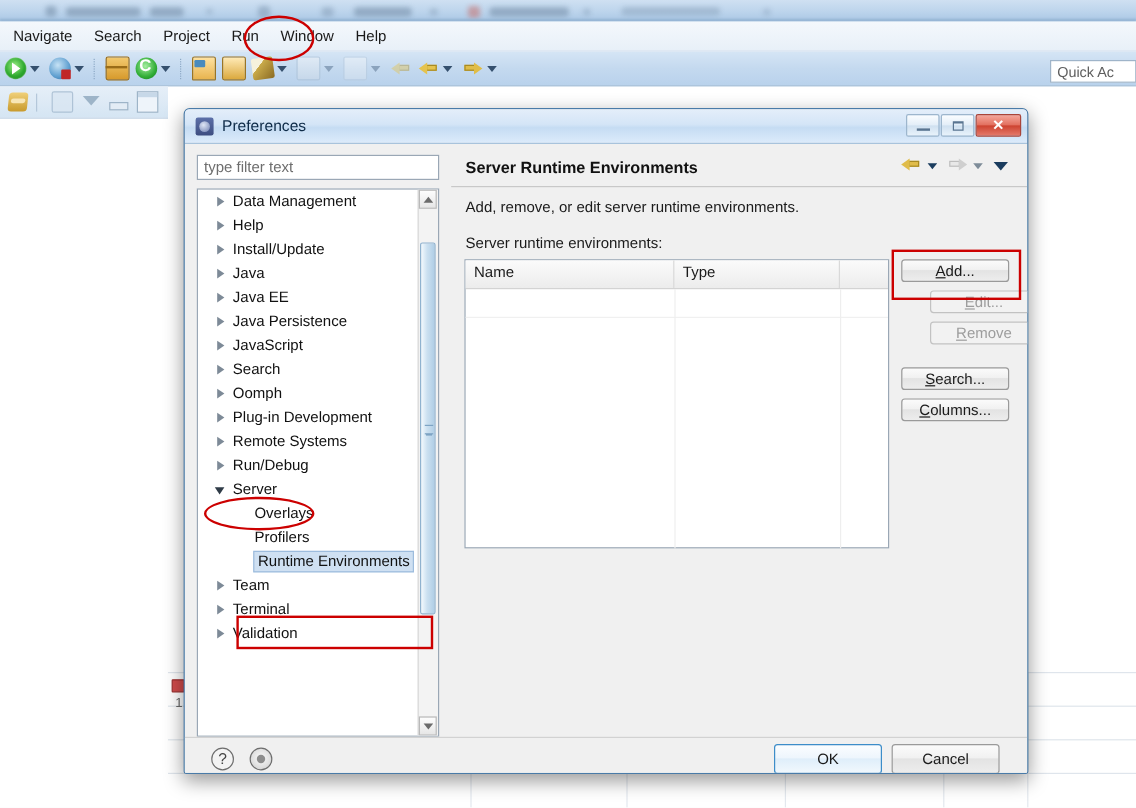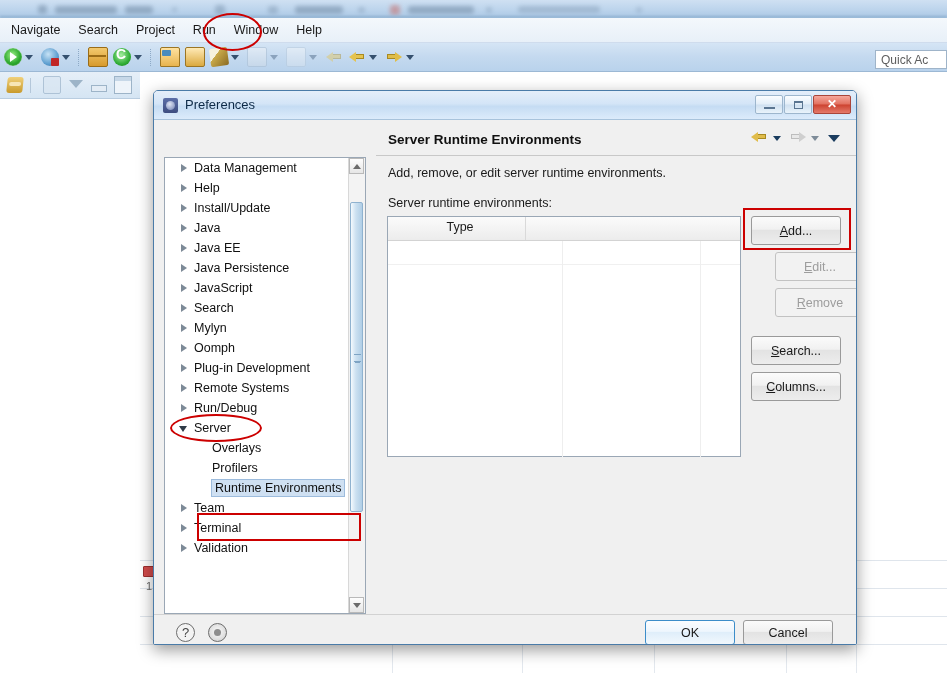--- a/index.html
+++ b/index.html
@@ -378,31 +378,31 @@
     border-bottom:1px solid #d3d3d3;
   }
   .th {
     font-size:12.5px; color:#1a1a1a;
     padding:3px 0 0 7px;
     border-right:1px solid #d9d9d9;
     box-sizing:border-box;
     height:23px;
   }
   .th.c1 { width:174px; }
-  .th.c2 { width:138px;text-align:center; }
+  .th.c2 { width:138px; }
   .th.c3 { width:40px; border-right:none; }
   .table-grid { position:relative; height:216px; }
   .tg-vline { position:absolute; top:0; width:1px; height:216px; background:#eeeeee; }
   .tg-hline { position:absolute; left:0; top:23px; width:352px; height:1px; background:#f0f0f0; }
 
   
   .btn-col { position:absolute; left:375px; top:96px; width:92px; }
   .dlg-btn {
     display:block;
-    width:90px; height:29px;
+    width:90px; height:19px;
     margin-bottom:7px;
     background: linear-gradient(to bottom,#fbfbfb 0%, #f1f1f1 45%, #e3e3e3 50%, #ededed 100%);
     border:1px solid #9a9a9a;
     border-radius:3px;
     font-family:"Liberation Sans", sans-serif;
     font-size:12.5px;
     color:#1a1a1a;
     box-sizing:border-box;
     cursor:default;
   }
@@ -545,20 +545,21 @@
     <div class="dlg-title-text">Preferences</div>
     <div class="win-btns">
       <div class="win-btn wb-min"></div>
       <div class="win-btn wb-max"></div>
       <div class="win-btn close wb-close"></div>
     </div>
   </div>
 
   <div class="dlg-body">
 
+    <div class="filter-box">type filter text</div>
 
     <div class="tree-pane">
       <div class="tree-list" id="tree-list">
           <div class="tree-row">
             <span class="tw-arrow closed"></span>
             <span class="tree-label">Data Management</span>
           </div>
           <div class="tree-row">
             <span class="tw-arrow closed"></span>
             <span class="tree-label">Help</span>
@@ -579,24 +580,20 @@
             <span class="tw-arrow closed"></span>
             <span class="tree-label">Java Persistence</span>
           </div>
           <div class="tree-row">
             <span class="tw-arrow closed"></span>
             <span class="tree-label">JavaScript</span>
           </div>
           <div class="tree-row">
             <span class="tw-arrow closed"></span>
             <span class="tree-label">Search</span>
-          </div>
-          <div class="tree-row">
-            <span class="tw-arrow closed"></span>
-            <span class="tree-label">Mylyn</span>
           </div>
           <div class="tree-row">
             <span class="tw-arrow closed"></span>
             <span class="tree-label">Oomph</span>
           </div>
           <div class="tree-row">
             <span class="tw-arrow closed"></span>
             <span class="tree-label">Plug-in Development</span>
           </div>
           <div class="tree-row">
@@ -654,20 +651,21 @@
         <div class="nav-caret big"></div>
       </div>
 
       <div class="title-sep"></div>
 
       <div class="desc-text">Add, remove, or edit server runtime environments.</div>
       <div class="list-label">Server runtime environments:</div>
 
       <div class="table-box">
         <div class="table-head">
+          <div class="th c1">Name</div>
           <div class="th c2">Type</div>
           <div class="th c3"></div>
         </div>
         <div class="table-grid">
           <div class="tg-hline"></div>
           <div class="tg-vline" style="left:174px;"></div>
           <div class="tg-vline" style="left:312px;"></div>
         </div>
       </div>
 

